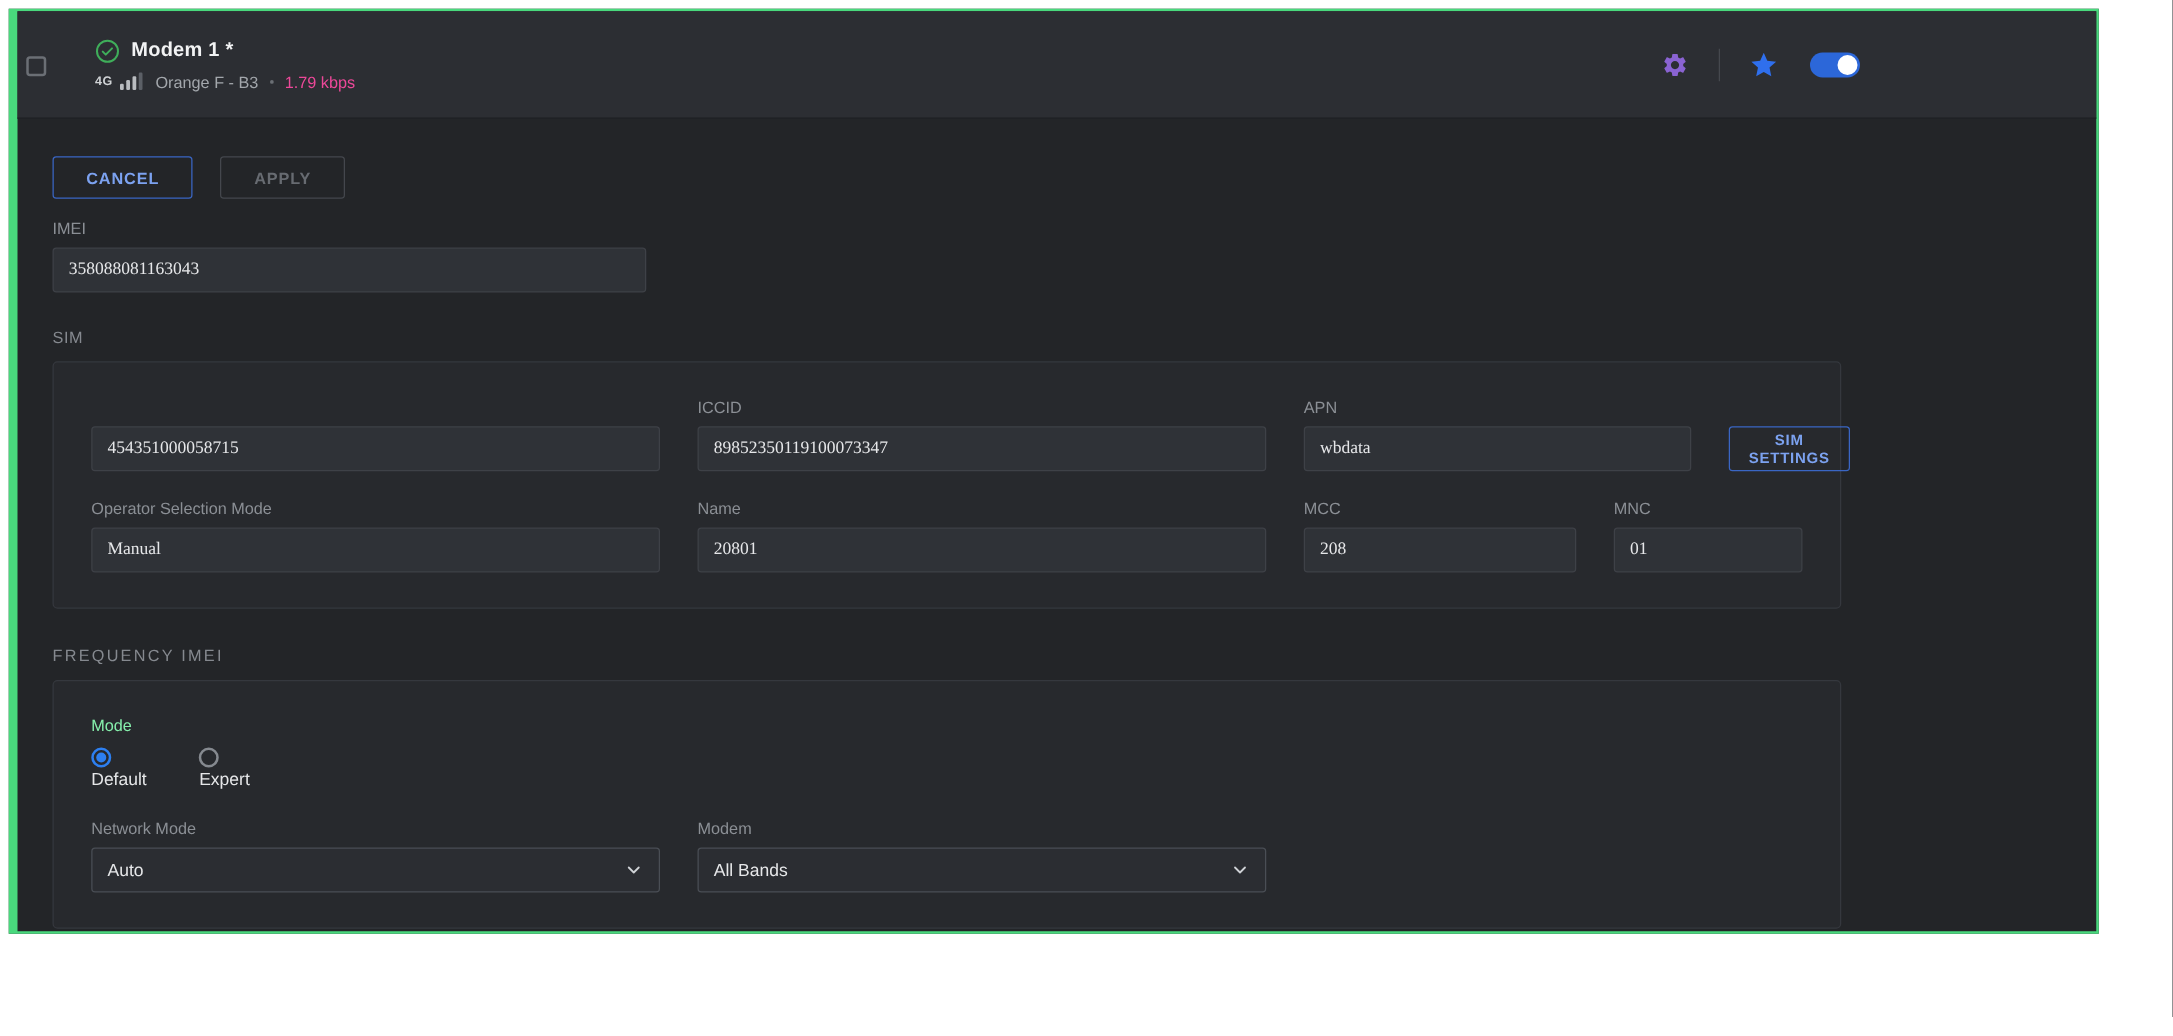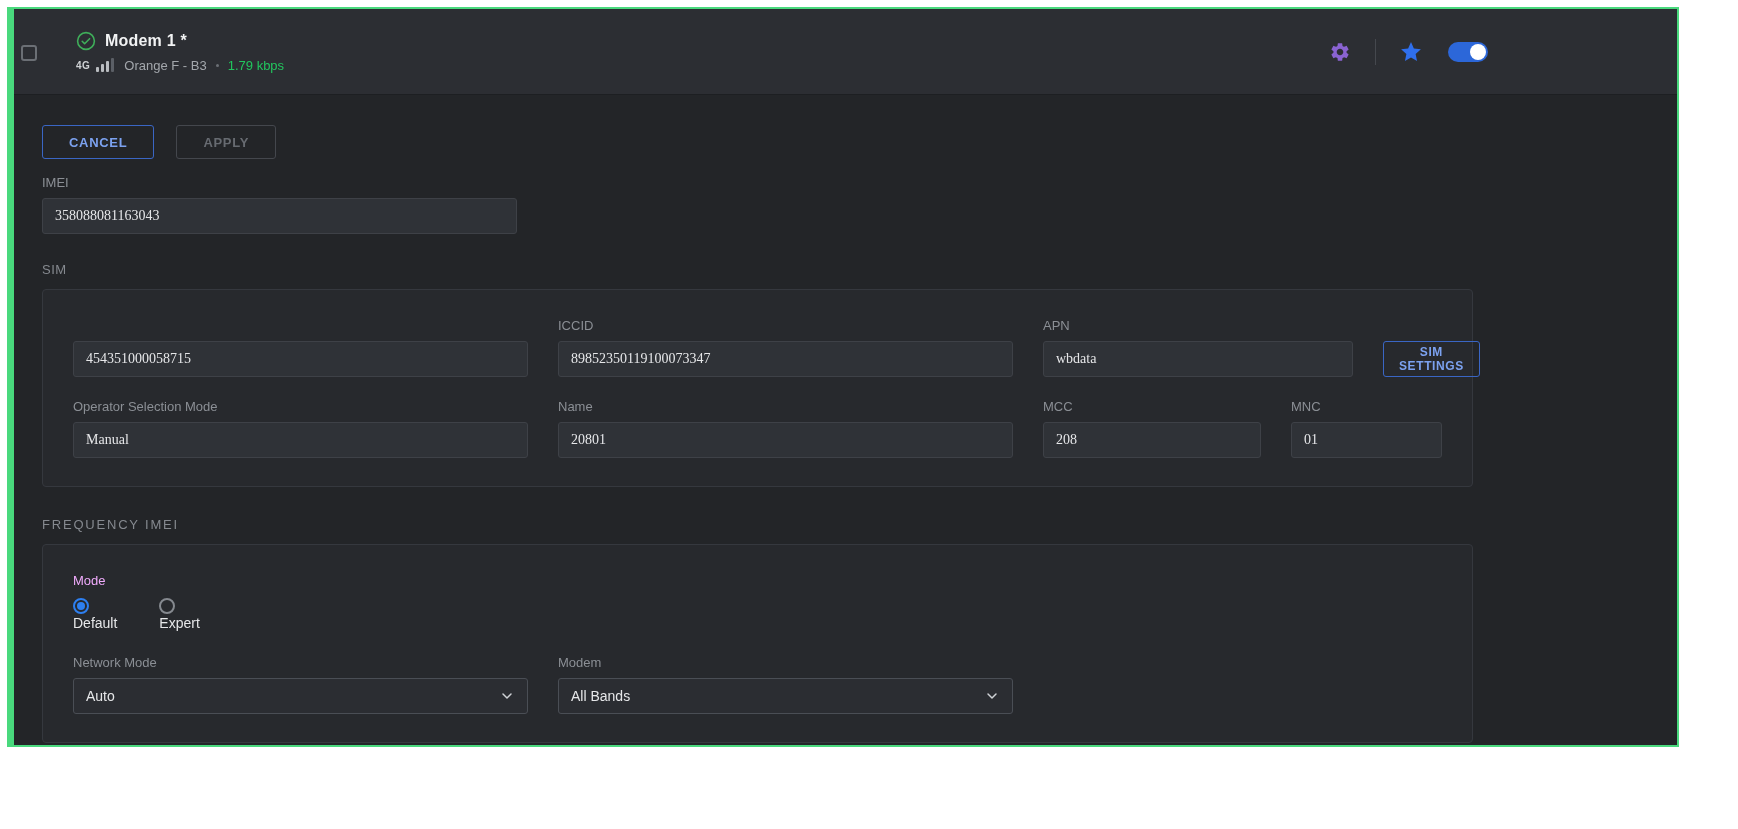--- a/index.html
+++ b/index.html
@@ -42,21 +42,21 @@
   .sub-row { display: flex; align-items: center; margin-top: 7px; }
   .tech { color: #cfd2d5; font-size: 10px; font-weight: 700; letter-spacing: 0.5px; }
   .signal { display: inline-flex; align-items: flex-end; gap: 2px; margin-left: 6px; }
   .signal i { display: block; width: 3px; background: #b9bcc0; border-radius: 1px; }
   .signal .b1 { height: 5px; }
   .signal .b2 { height: 8px; }
   .signal .b3 { height: 11px; }
   .signal .b4 { height: 14px; background: #5b5f66; }
   .operator { color: #a3a7ac; font-size: 13px; margin-left: 10px; }
   .dot { width: 3px; height: 3px; border-radius: 50%; background: #6b6f75; margin: 0 9px; }
-  .bitrate { color: #22c55e; font-size: 13px; }
+  .bitrate { color: #ec4899; font-size: 13px; }
   .head-actions { margin-left: auto; display: flex; align-items: center; }
   .icon-btn { display: inline-flex; cursor: pointer; }
   .vdivider { width: 1px; height: 26px; background: #45484e; margin: 0 24px; }
   .toggle {
     width: 40px; height: 20px; border-radius: 10px;
     background: #2c67d9; position: relative; margin-left: 26px; cursor: pointer; flex: none;
   }
   .toggle .knob {
     position: absolute; right: 2px; top: 2px;
     width: 16px; height: 16px; border-radius: 50%;
@@ -119,21 +119,21 @@
   .grow { flex: 1 1 auto; }
   .field-action { flex: 1 1 auto; display: flex; align-items: flex-end; }
   .sim-settings-btn {
     height: 36px;
     padding: 0 15px;
     font-size: 12px;
     letter-spacing: 0.6px;
     flex: 1 1 auto;
   }
   
-  .mode-label { font-size: 13px; color: #f0abfc; }
+  .mode-label { font-size: 13px; color: #86efac; }
   .radio-row { display: flex; align-items: center; gap: 42px; margin-top: 10px; }
   .radio { display: flex; gap: 1px; cursor: pointer; flex-direction: column; }
   .radio-dot {
     width: 16px; height: 16px; border-radius: 50%;
     border: 2px solid #85898f; position: relative; flex: none;
   }
   .radio-dot.checked { border-color: #2d7ff0; }
   .radio-dot.checked::after {
     content: ''; position: absolute; inset: 2px;
     border-radius: 50%; background: #2d7ff0;

